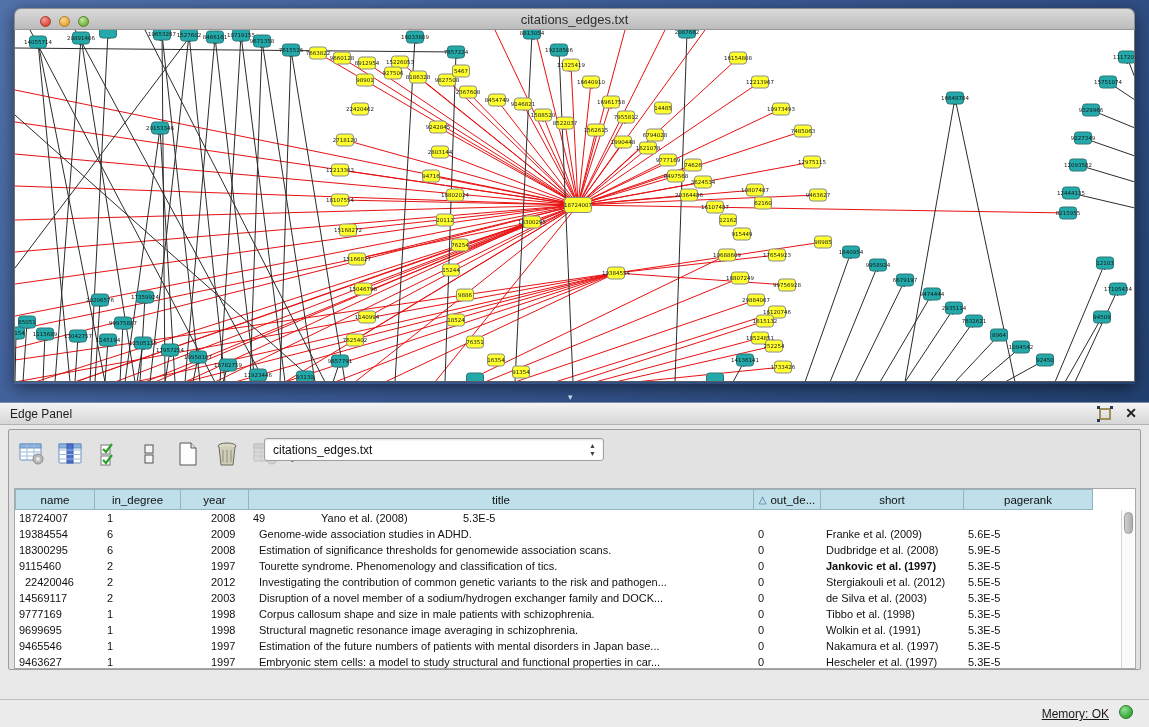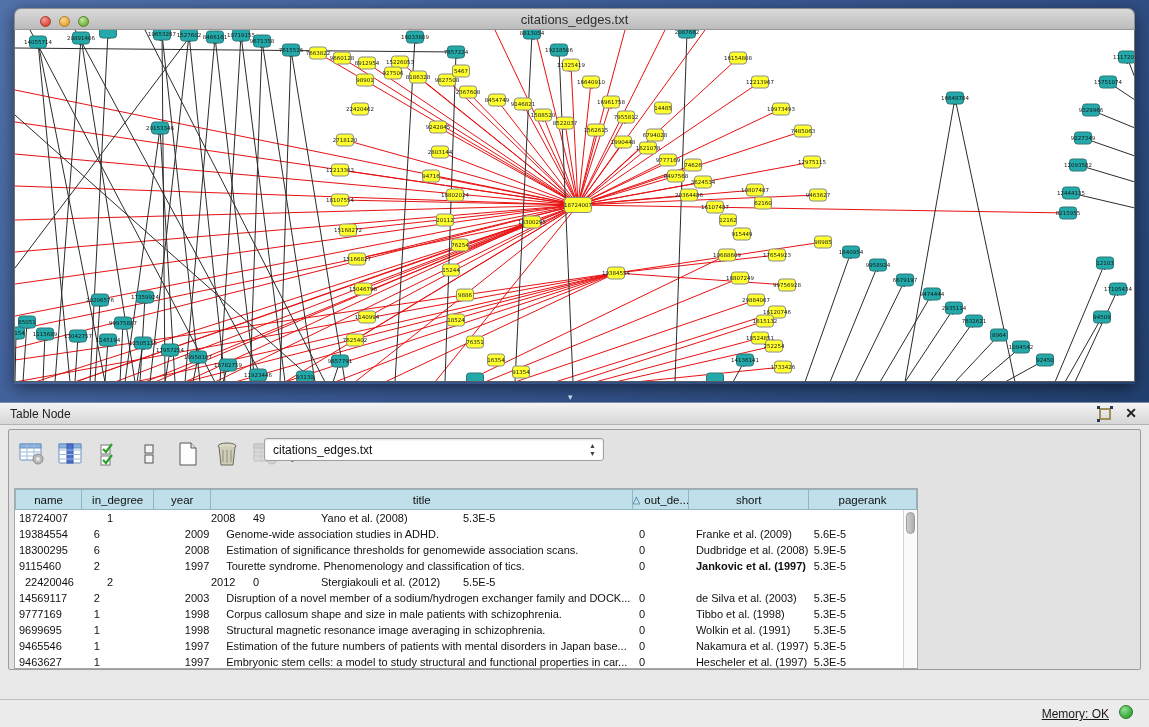--- a/index.html
+++ b/index.html
@@ -39,21 +39,21 @@
     background:#e2e2e2; border:1px solid #9b9b9b; border-radius:2px; }
   .toolbar { position:absolute; left:10px; top:7px; height:34px; display:flex; align-items:center; gap:13px; }
   .tb-icon { width:26px; height:26px; display:flex; align-items:center; justify-content:center; }
   .tb-icon.disabled { opacity:.5; }
   .fx-label { font-size:15px; font-style:italic; font-family:"DejaVu Serif",serif; color:#1a1a1a; }
   .combo { position:absolute; left:255px; top:8px; width:340px; height:23px; background:#fff;
     border:1px solid #9f9f9f; border-radius:3px; font-size:12px; color:#111;
     padding:4px 8px; box-shadow:inset 0 1px 2px rgba(0,0,0,.12); }
   .combo .arrows { position:absolute; right:7px; top:3px; font-size:7px; color:#444; line-height:8px; text-align:center; }
 
-  .table-wrap { position:absolute; left:5px; top:58px; width:904px; height:181px; background:#fff;
+  .table-wrap { position:absolute; left:5px; top:58px; width:1122px; height:181px; background:#fff;
     border:1px solid #a8a8a8; overflow:hidden; }
   .thead { display:flex; height:21px; }
   .th { background:#bfdfea; border:1px solid #93b5c2; border-left:none; font-size:11.5px; color:#111;
     display:flex; align-items:center; justify-content:center; overflow:hidden; white-space:nowrap; }
   .th:first-child { border-left:1px solid #93b5c2; }
   .th .sort { color:#2e6e8e; margin-right:4px; font-size:10px; }
   .trow { display:flex; height:16px; align-items:center; }
   .td { font-size:11px; color:#111; white-space:nowrap; overflow:hidden; }
   .scrollbar { position:absolute; right:1px; top:21px; width:13px; height:159px;
     background:#fafafa; border-left:1px solid #d5d5d5; }
@@ -760,21 +760,21 @@
                 <text x="808" y="214" text-anchor="middle" font-size="5.5" fill="#161616" font-family="&quot;DejaVu Sans&quot;,sans-serif">98985</text>
               </g>
             </g>
         </svg>
       </div>
     </div>
     <div class="splitter-grip">▾</div>
   </div>
 
   <div class="panel-header">
-    <span class="panel-title">Table Node</span>
+    <span class="panel-title">Edge Panel</span>
     <span class="float-icon">
         <i class="a"></i>
         <i class="b"></i>
         <i class="c"></i>
       </span>
     <span class="close-icon">✕</span>
   </div>
 
   <div class="panel-body">
     <div class="toolbar">
@@ -883,20 +883,21 @@
             <div class="td" style="width: 68px; padding-left: 30px;">1997</div>
             <div class="td" style="width: 505px; padding-left: 10px;">Tourette syndrome. Phenomenology and classification of tics.</div>
             <div class="td" style="width: 67px; padding-left: 4px;">0</div>
             <div class="td" style="width: 143px; padding-left: 5px; font-weight: bold;">Jankovic et al. (1997)</div>
             <div class="td" style="width: 129px; padding-left: 4px;">5.3E-5</div>
           </div>
           <div class="trow">
             <div class="td" style="width: 80px; padding-left: 10px;">22420046</div>
             <div class="td" style="width: 86px; padding-left: 12px;">2</div>
             <div class="td" style="width: 68px; padding-left: 30px;">2012</div>
+            <div class="td" style="width: 505px; padding-left: 10px;">Investigating the contribution of common genetic variants to the risk and pathogen...</div>
             <div class="td" style="width: 67px; padding-left: 4px;">0</div>
             <div class="td" style="width: 143px; padding-left: 5px;">Stergiakouli et al. (2012)</div>
             <div class="td" style="width: 129px; padding-left: 4px;">5.5E-5</div>
           </div>
           <div class="trow">
             <div class="td" style="width: 80px; padding-left: 4px;">14569117</div>
             <div class="td" style="width: 86px; padding-left: 12px;">2</div>
             <div class="td" style="width: 68px; padding-left: 30px;">2003</div>
             <div class="td" style="width: 505px; padding-left: 10px;">Disruption of a novel member of a sodium/hydrogen exchanger family and DOCK...</div>
             <div class="td" style="width: 67px; padding-left: 4px;">0</div>

